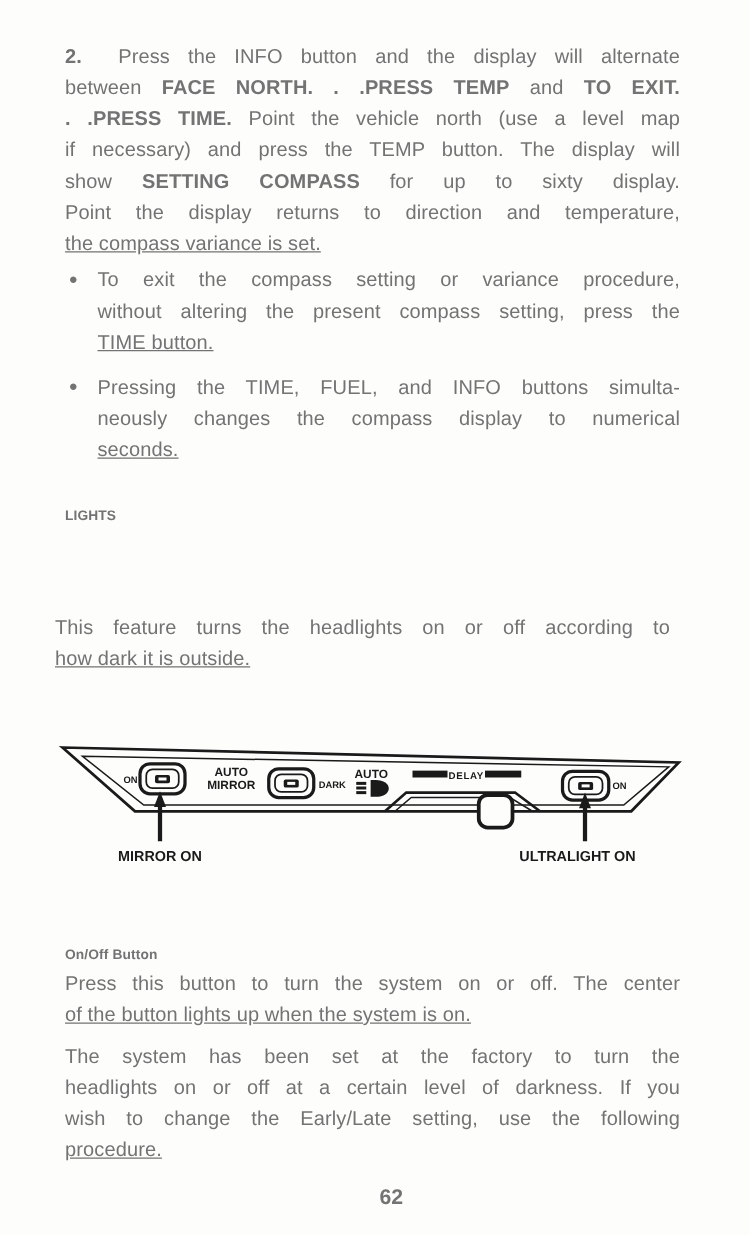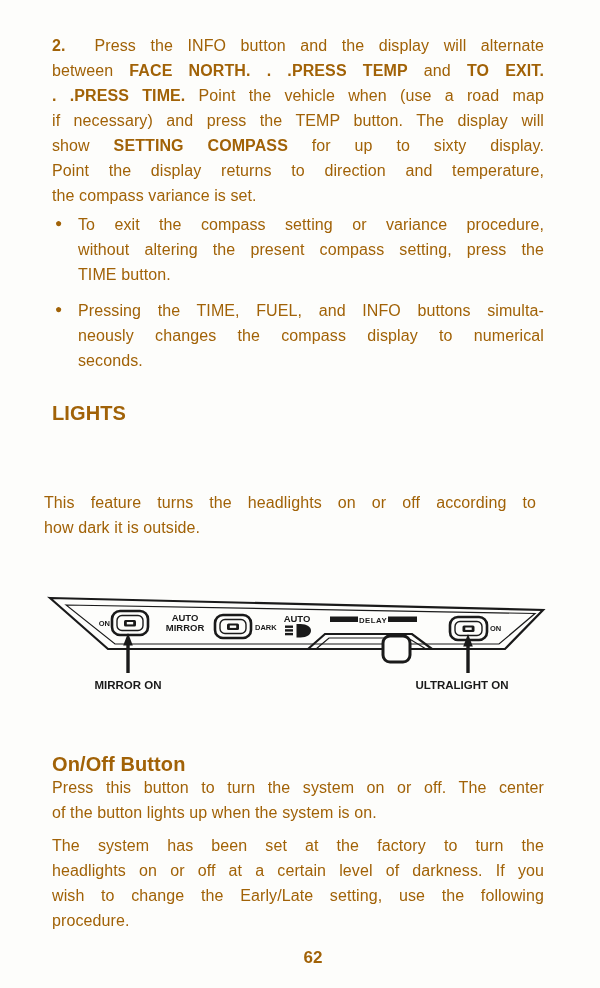--- a/index.html
+++ b/index.html
@@ -1,37 +1,37 @@
 <!DOCTYPE html>
 <html><head>
 <meta charset="utf-8">
 <style>
   html,body{margin:0;padding:0;background:#ffffff;}
   .page{
-    position:relative;width:600px;height:988px;background:#fdfdfb;color:#a16207;
+    position:relative;width:600px;height:988px;background:#fdfdfb;color:#737373;
     font-family:"Liberation Sans", sans-serif;overflow:hidden;
   }
   .block{position:absolute;font-size:16px;line-height:25px;letter-spacing:.1px;}
   .tline{text-align:justify;text-align-last:justify;}
-  .tline.tlast{text-align-last:left;}
+  .tline.tlast{text-align-last:left;text-decoration:underline;}
   .b{font-weight:bold;}
-  .heading{position:absolute;font-weight:bold;font-size:20px;line-height:22px;letter-spacing:.1px;}
+  .heading{position:absolute;font-weight:bold;font-size:11px;line-height:22px;letter-spacing:.1px;}
   .bullet-mark{position:absolute;font-size:12px;line-height:12px;}
   .pagenum{position:absolute;top:948px;left:0;width:586px;text-align:center;font-weight:bold;font-size:17px;padding-left:20px;}
   svg text{font-family:"Liberation Sans", sans-serif;font-weight:bold;fill:#1a1a1a;}
 </style>
 </head>
 <body>
 
 <div class="page">
 
   <div class="block" style="left:52px;top:33px;width:492px">
       <div class="tline"><span class="b">2.</span><span>&nbsp; Press the INFO button and the display will alternate</span></div>
       <div class="tline"><span>between </span><span class="b">FACE NORTH. . .PRESS TEMP</span><span> and </span><span class="b">TO EXIT.</span></div>
-      <div class="tline"><span class="b">. .PRESS TIME.</span><span> Point the vehicle when (use a road map</span></div>
+      <div class="tline"><span class="b">. .PRESS TIME.</span><span> Point the vehicle north (use a level map</span></div>
       <div class="tline"><span>if necessary) and press the TEMP button. The display will</span></div>
       <div class="tline"><span>show </span><span class="b">SETTING COMPASS</span><span> for up to sixty display.</span></div>
       <div class="tline"><span>Point the display returns to direction and temperature,</span></div>
       <div class="tline tlast"><span>the compass variance is set.</span></div>
     </div>
 
   <div class="bullet-mark" style="left:55px;top:217px">●</div>
   <div class="block" style="left:78px;top:212px;width:466px">
       <div class="tline"><span>To exit the compass setting or variance procedure,</span></div>
       <div class="tline"><span>without altering the present compass setting, press the</span></div>

